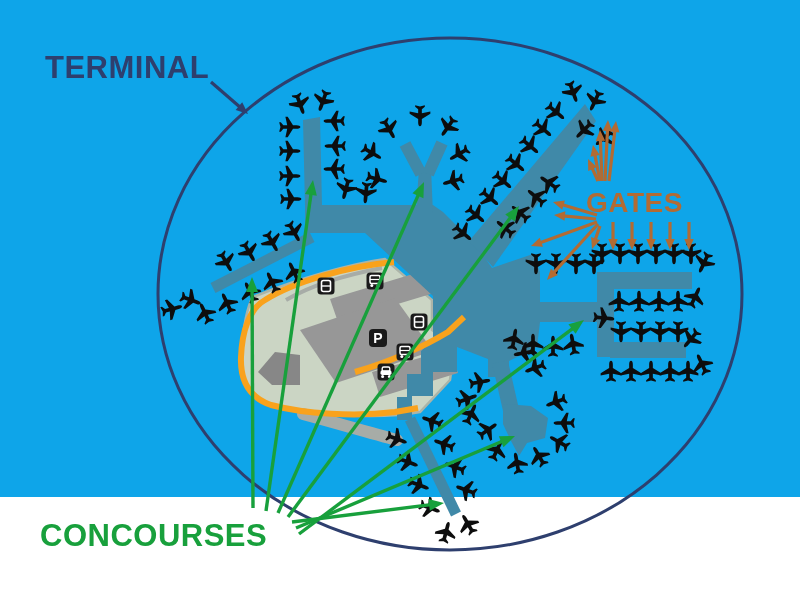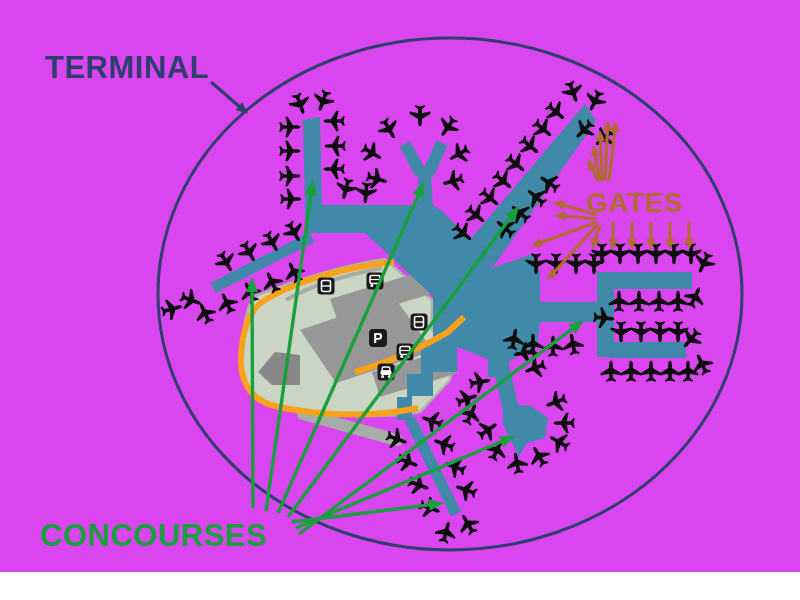--- a/index.html
+++ b/index.html
@@ -1,17 +1,17 @@
 <!DOCTYPE html>
 <html><head>
 <meta charset="utf-8">
 <style>
   html,body{margin:0;padding:0;background:#ffffff;width:800px;height:600px;overflow:hidden;
     font-family:"Liberation Sans", sans-serif;}
-  .stage{position:relative;width:800px;height:572px;background:#d946ef;}
+  .stage{position:relative;width:800px;height:497px;background:#0ea5e9;}
   svg{display:block;}
   text.map-label{font-family:"Liberation Sans", sans-serif;font-weight:bold;letter-spacing:0.5px;}
 </style>
 <style>
   .navy-stroke{stroke:#2E3F6E;}
   .navy-fill{fill:#2E3F6E;}
   .brown-fill{fill:#B26B33;}
   .green-fill{fill:#18A03C;}
   .sage{fill:#CBD5C4;stroke:#ABB4A8;stroke-width:2.5;}
   .gray-road{stroke:#A7ACA7;}

